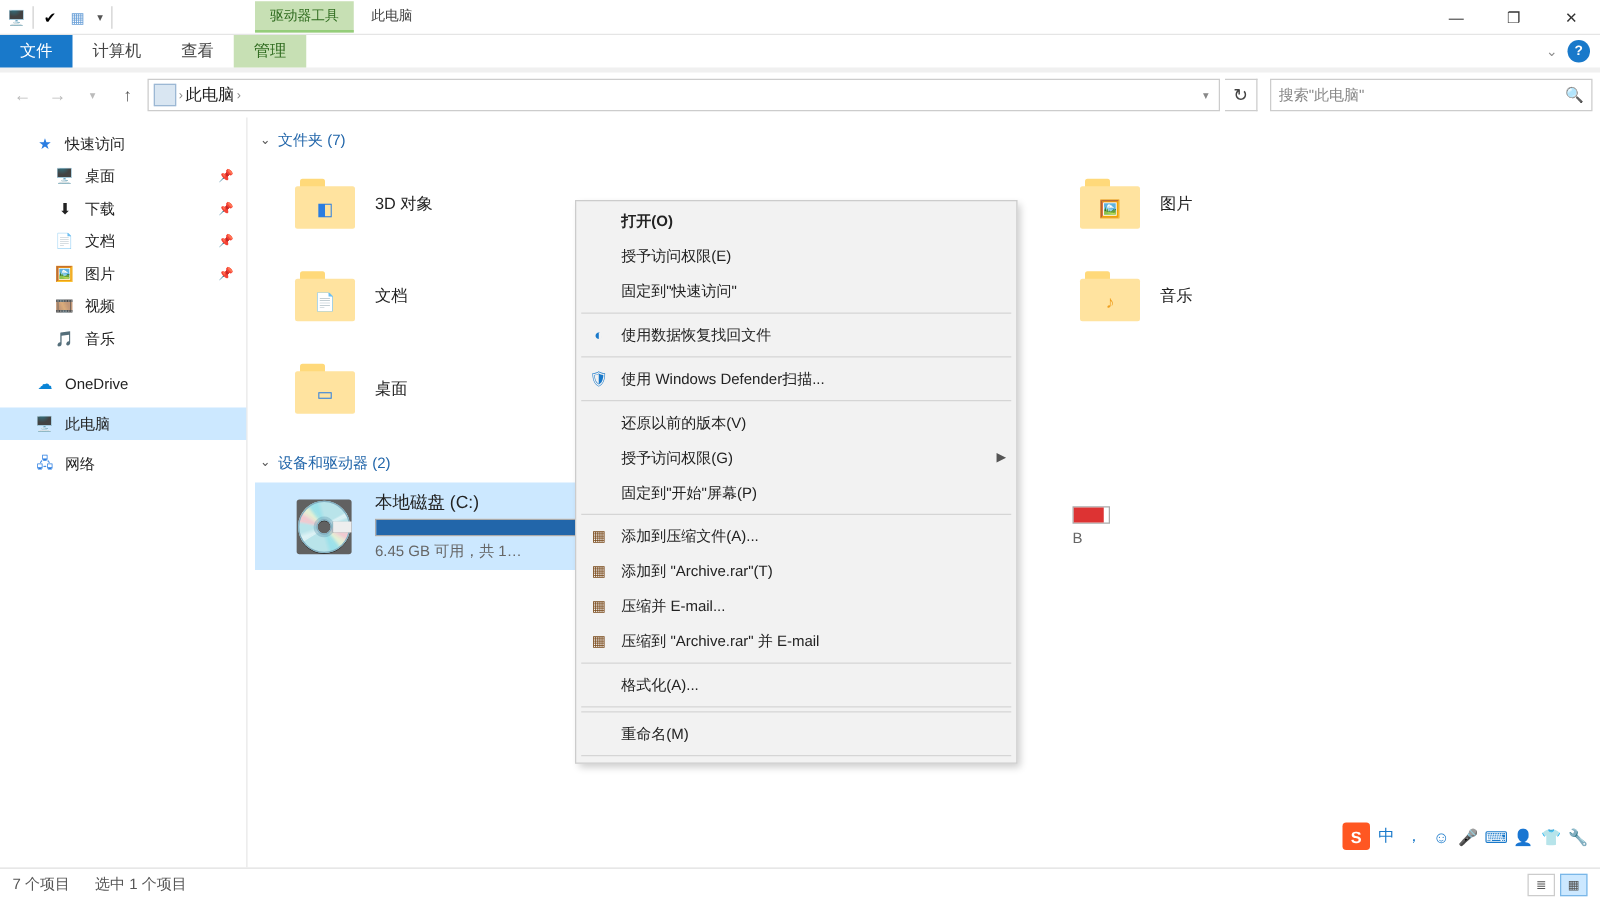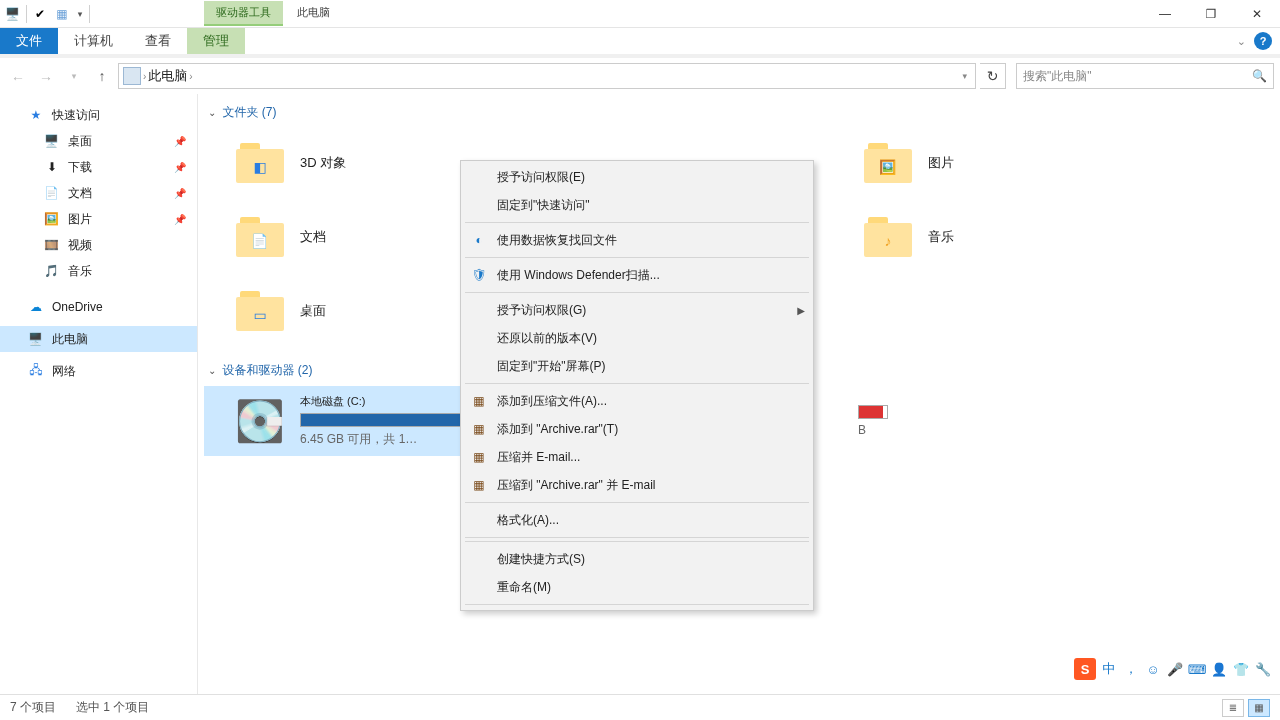--- a/index.html
+++ b/index.html
@@ -53,21 +53,21 @@
   .group-header { height: 24px; display: flex; align-items: center; gap: 6px; padding-left: 4px; color: #26a; font-size: 13px; }
   .group-header .chev { color: #555; font-size: 10px; }
   .grid { display: flex; flex-wrap: wrap; gap: 4px 4px; padding: 4px 0 12px 0; }
   .item { width: 310px; height: 70px; display: flex; align-items: center; gap: 14px; padding-left: 30px; }
   .item .bigicon { width: 52px; height: 52px; display: flex; align-items: center; justify-content: center; }
   .item .label { font-size: 13px; color: #222; }
   .drive { width: 320px; height: 70px; display: flex; align-items: center; gap: 14px; padding-left: 30px; }
   .drive.selected { background: #cce8ff; }
   .drive .bigicon { width: 52px; height: 52px; display: flex; align-items: center; justify-content: center; }
   .drive .info { flex: 1; padding-right: 20px; }
-  .drive .name { font-size: 11px; color: #222; margin-bottom: 4px; }
+  .drive .name { font-size: 14px; color: #222; margin-bottom: 4px; }
   .drive .bar { height: 14px; border: 1px solid #aaa; background: #fff; margin-bottom: 4px; }
   .drive .bar .fill { height: 100%; background: #26a; }
   .drive .bar .fill.red { background: #d33; }
   .drive .sub { font-size: 12px; color: #666; }
 
   
   .status { position: absolute; left: 0; right: 0; bottom: 0; height: 26px; border-top: 1px solid #e0e0e0; display: flex; align-items: center; padding: 0 10px; gap: 20px; font-size: 13px; color: #555; background: #fff; }
   .status .views { margin-left: auto; display: flex; gap: 4px; }
   .status .views .v { width: 22px; height: 18px; border: 1px solid #ccc; display: flex; align-items: center; justify-content: center; font-size: 10px; color: #555; }
   .status .views .v.active { background: #cce8ff; border-color: #7ab7e8; }
@@ -267,45 +267,48 @@
               <div class="fill red" style="width:86%;"></div>
             </div>
           <div class="sub">B</div>
         </div>
       </div>
     </div>
   </div>
 </div>
 
 <div class="ctxmenu">
+  <div class="row default">
+      <span>打开(O)</span>
+    </div>
   <div class="row">
       <span>授予访问权限(E)</span>
     </div>
   <div class="row">
       <span>固定到"快速访问"</span>
     </div>
   <div class="sep"></div>
   <div class="row">
       <span class="micon" style="color:#1979ca;">◐</span>
       <span>使用数据恢复找回文件</span>
     </div>
   <div class="sep"></div>
   <div class="row">
       <span class="micon" style="color:#1979ca;">🛡</span>
       <span>使用 Windows Defender扫描...</span>
     </div>
   <div class="sep"></div>
   <div class="row">
+      <span>还原以前的版本(V)</span>
+    </div>
+  <div class="row">
       <span>授予访问权限(G)</span>
       <span class="sub">▶</span>
     </div>
   <div class="row">
-      <span>还原以前的版本(V)</span>
-    </div>
-  <div class="row">
       <span>固定到"开始"屏幕(P)</span>
     </div>
   <div class="sep"></div>
   <div class="row">
       <span class="micon" style="color:#7a4a1a;">▦</span>
       <span>添加到压缩文件(A)...</span>
     </div>
   <div class="row">
       <span class="micon" style="color:#7a4a1a;">▦</span>
       <span>添加到 "Archive.rar"(T)</span>
@@ -317,23 +320,20 @@
   <div class="row">
       <span class="micon" style="color:#7a4a1a;">▦</span>
       <span>压缩到 "Archive.rar" 并 E-mail</span>
     </div>
   <div class="sep"></div>
   <div class="row">
       <span>格式化(A)...</span>
     </div>
   <div class="sep"></div>
   <div class="sep"></div>
-  <div class="row">
-      <span>创建快捷方式(S)</span>
-    </div>
   <div class="row">
       <span>重命名(M)</span>
     </div>
   <div class="sep"></div>
 </div>
 
 <div class="ime">
   <span class="logo">S</span>
   <span class="i">中</span>
   <span class="i">，</span>

